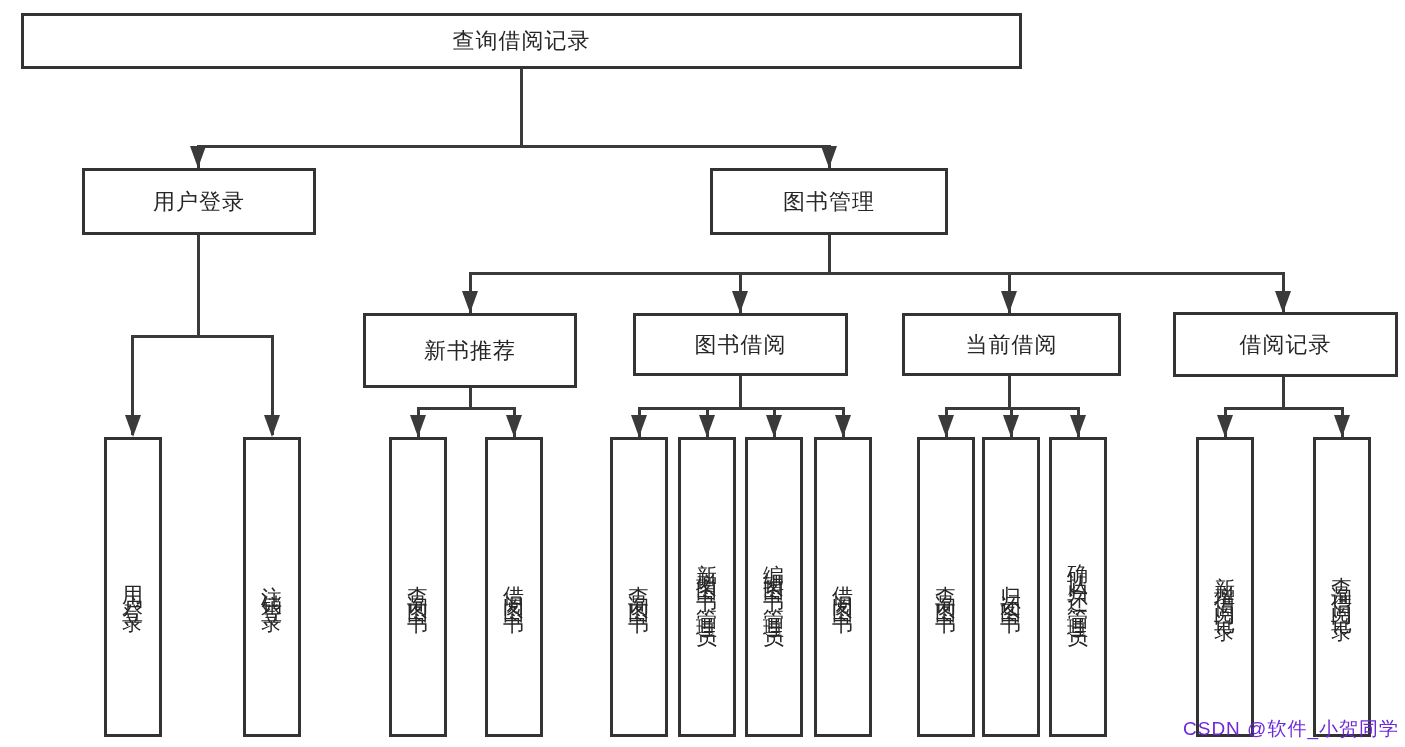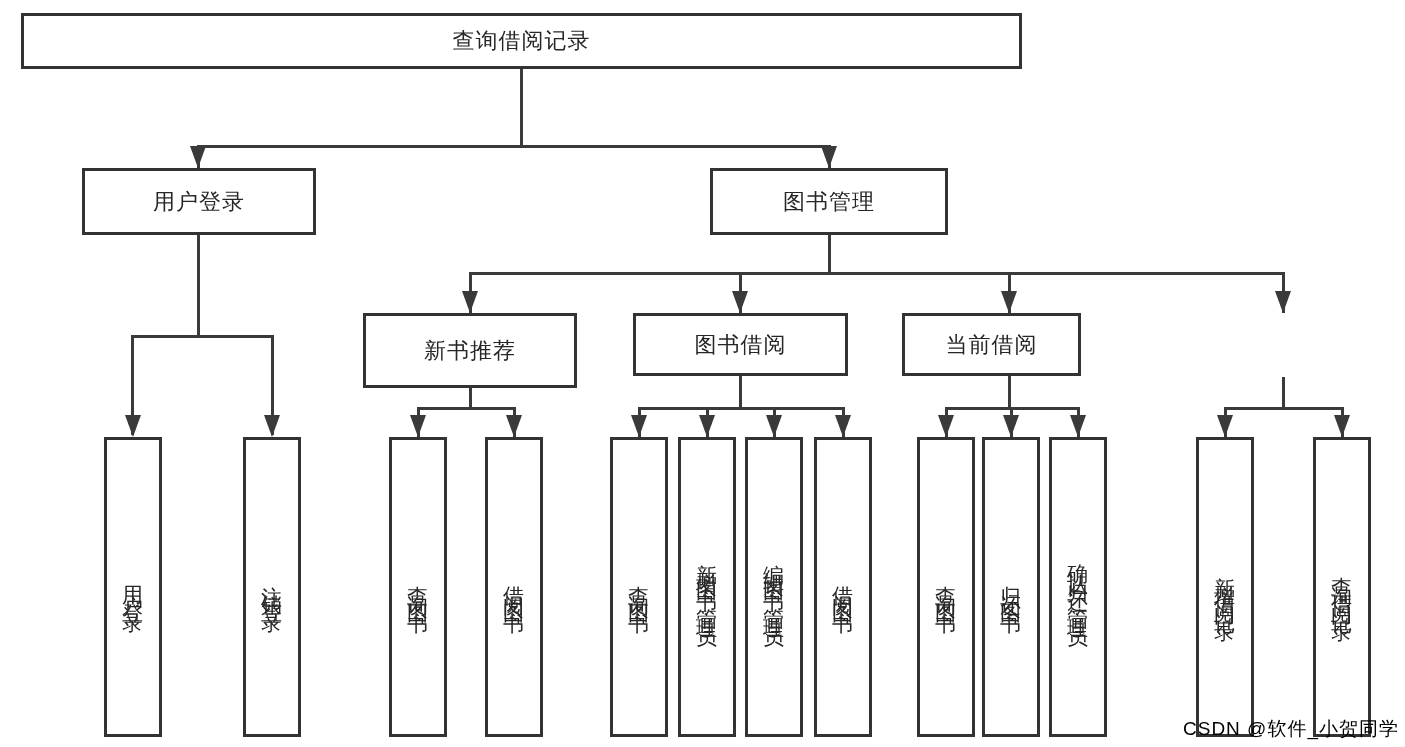--- a/index.html
+++ b/index.html
@@ -41,21 +41,21 @@
   .arrow{
     position:absolute;width:0;height:0;z-index:1;
     border-left:8px solid transparent;
     border-right:8px solid transparent;
     border-top:22px solid #3a3a3a;
   }
   .watermark{
     position:absolute;
     left:1183px;top:716px;
     font-size:19px;
-    color:#000000;
+    color:#6d28d9;
     letter-spacing:1px;
     z-index:5;
     white-space:nowrap;
   }
 </style>
 </head>
 <body>
 
 <div id="stage">
 
@@ -72,24 +72,27 @@
   </div>
 
   <div class="hbox" style="left:363px;top:313px;width:214px;height:75px;">
     <span>新书推荐</span>
   </div>
 
   <div class="hbox" style="left:633px;top:313px;width:215px;height:63px;">
     <span>图书借阅</span>
   </div>
 
-  <div class="hbox" style="left:902px;top:313px;width:179px;height:63px;">
+  <div class="hbox" style="left:902px;top:313px;width:219px;height:63px;">
     <span>当前借阅</span>
   </div>
 
+  <div class="hbox" style="left:1173px;top:312px;width:225px;height:65px;">
+    <span>借阅记录</span>
+  </div>
 
   <div class="vbox" style="left:104px;">
     <span class="vtext">用户登录</span>
   </div>
   <div class="vbox" style="left:243px;">
     <span class="vtext">注销登录</span>
   </div>
 
   <div class="vbox" style="left:389px;">
     <span class="vtext">查询图书</span>

